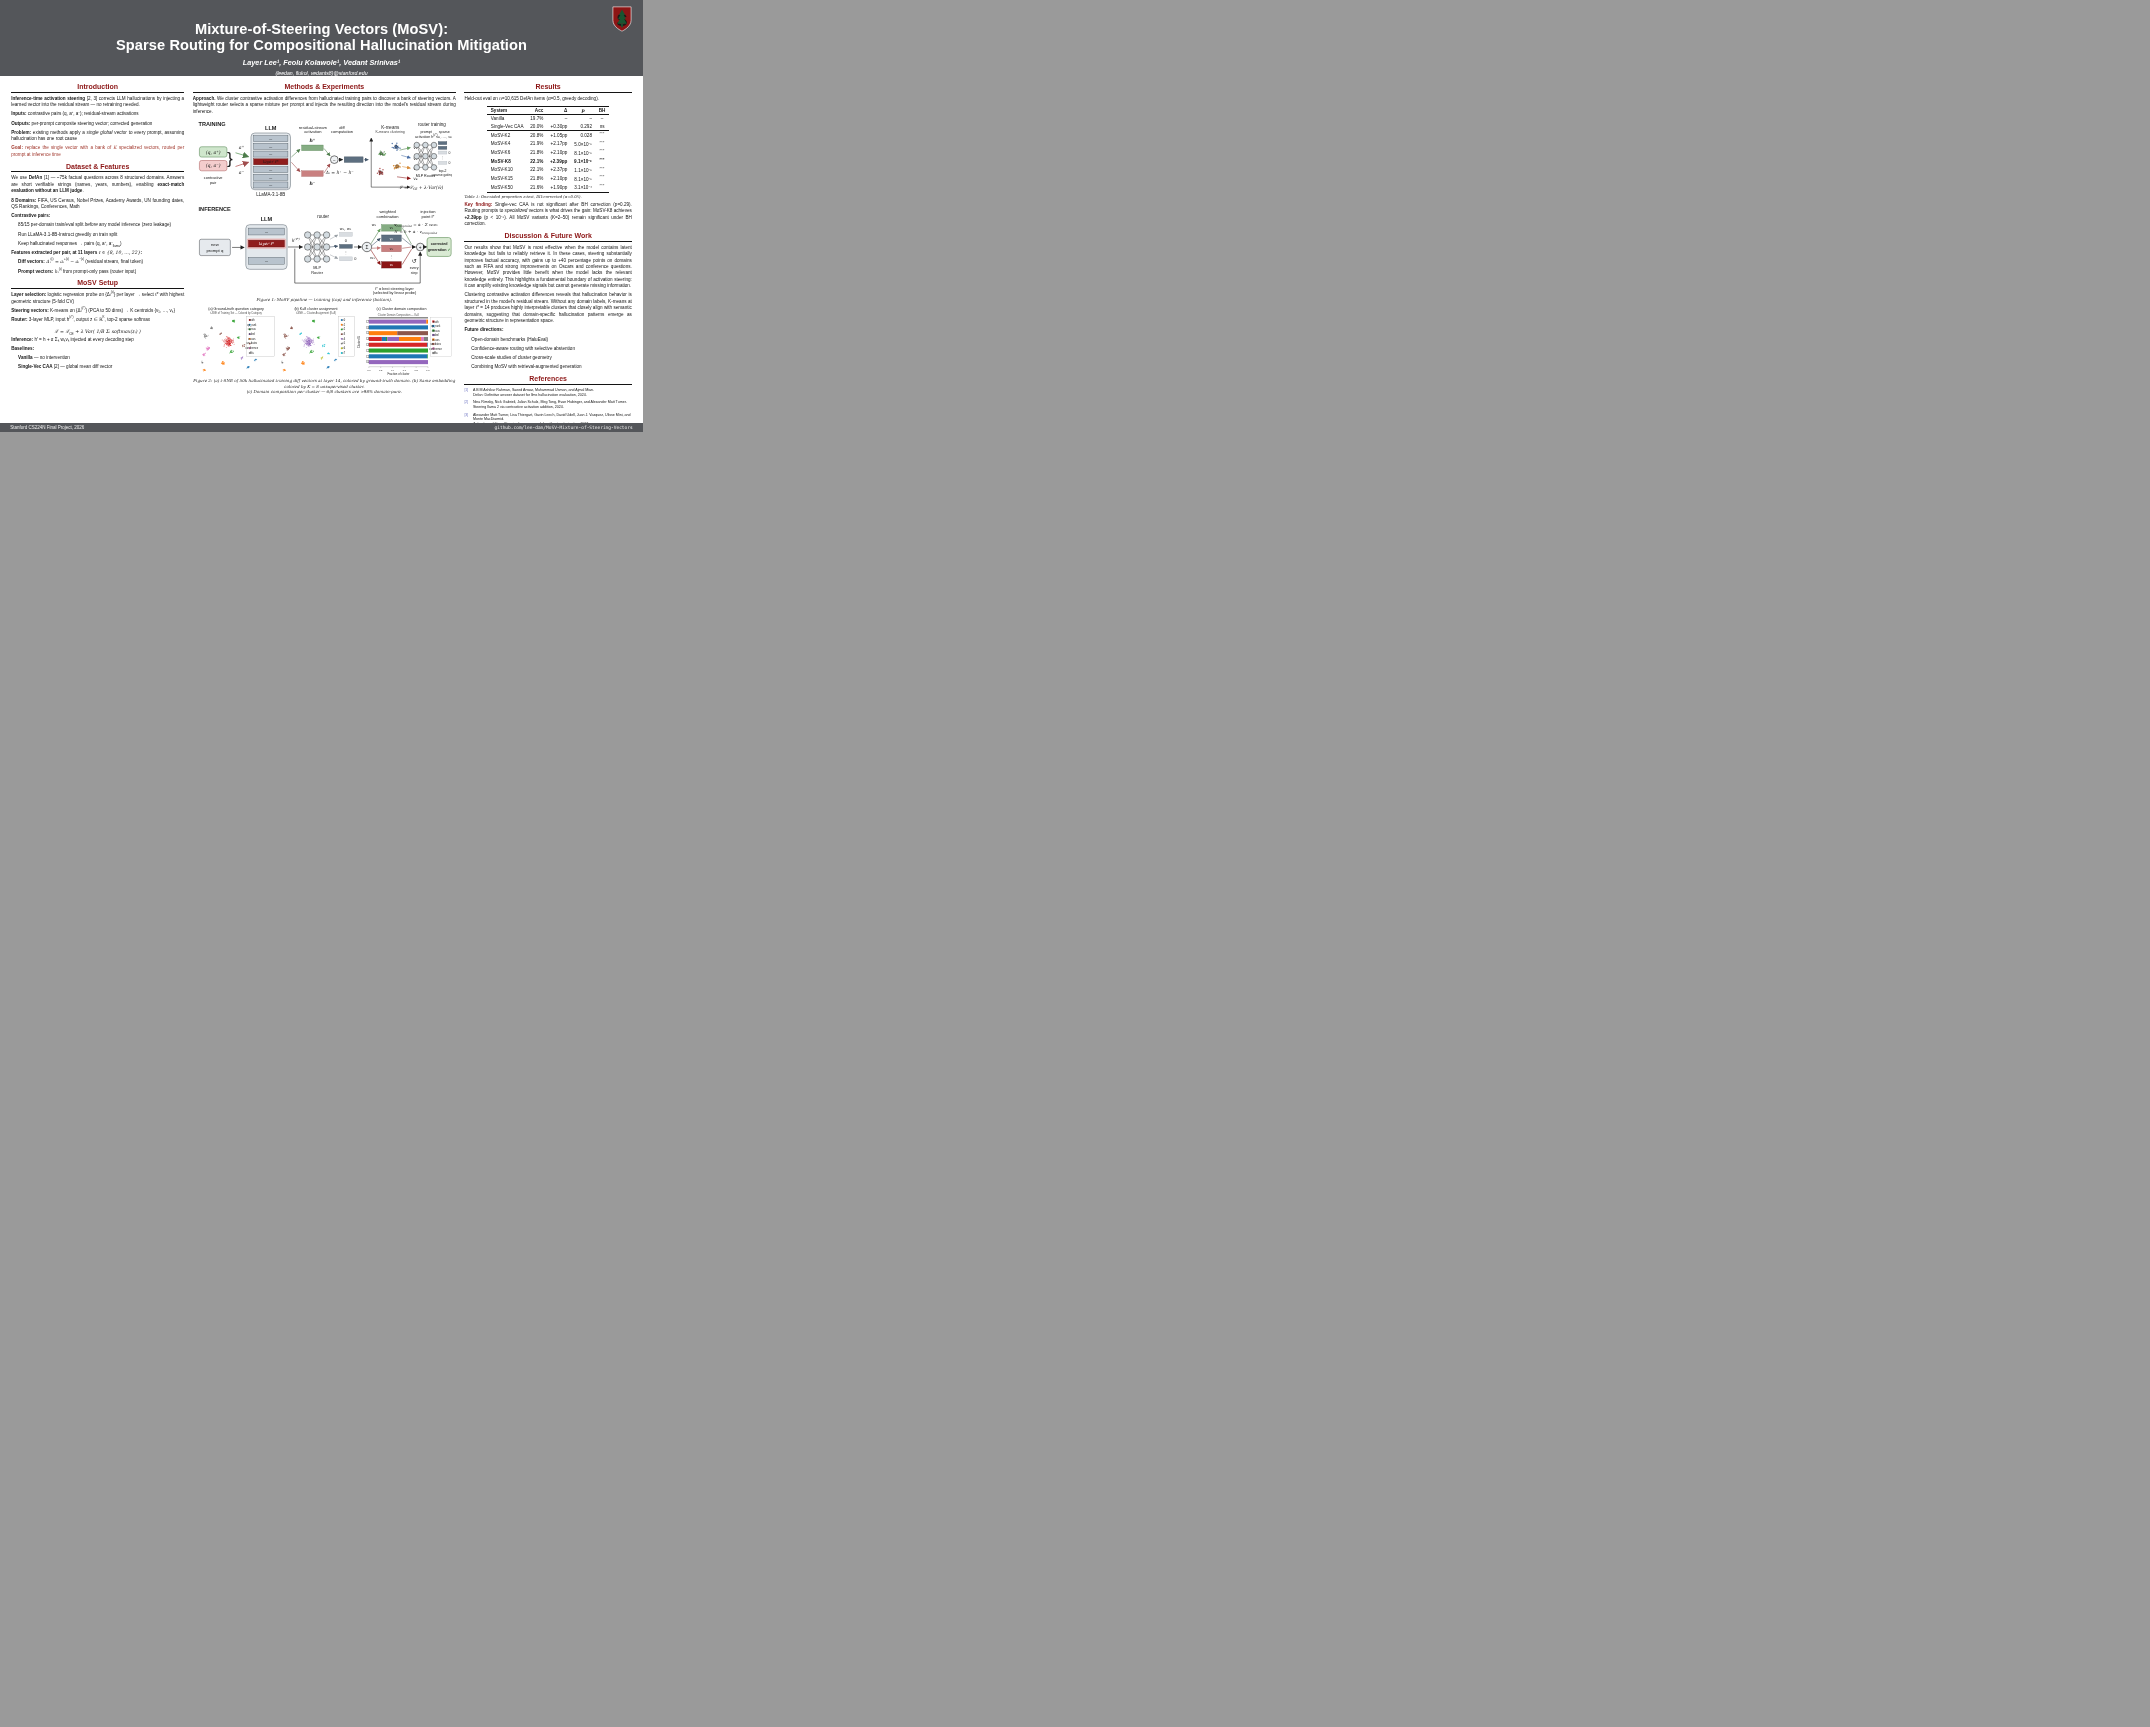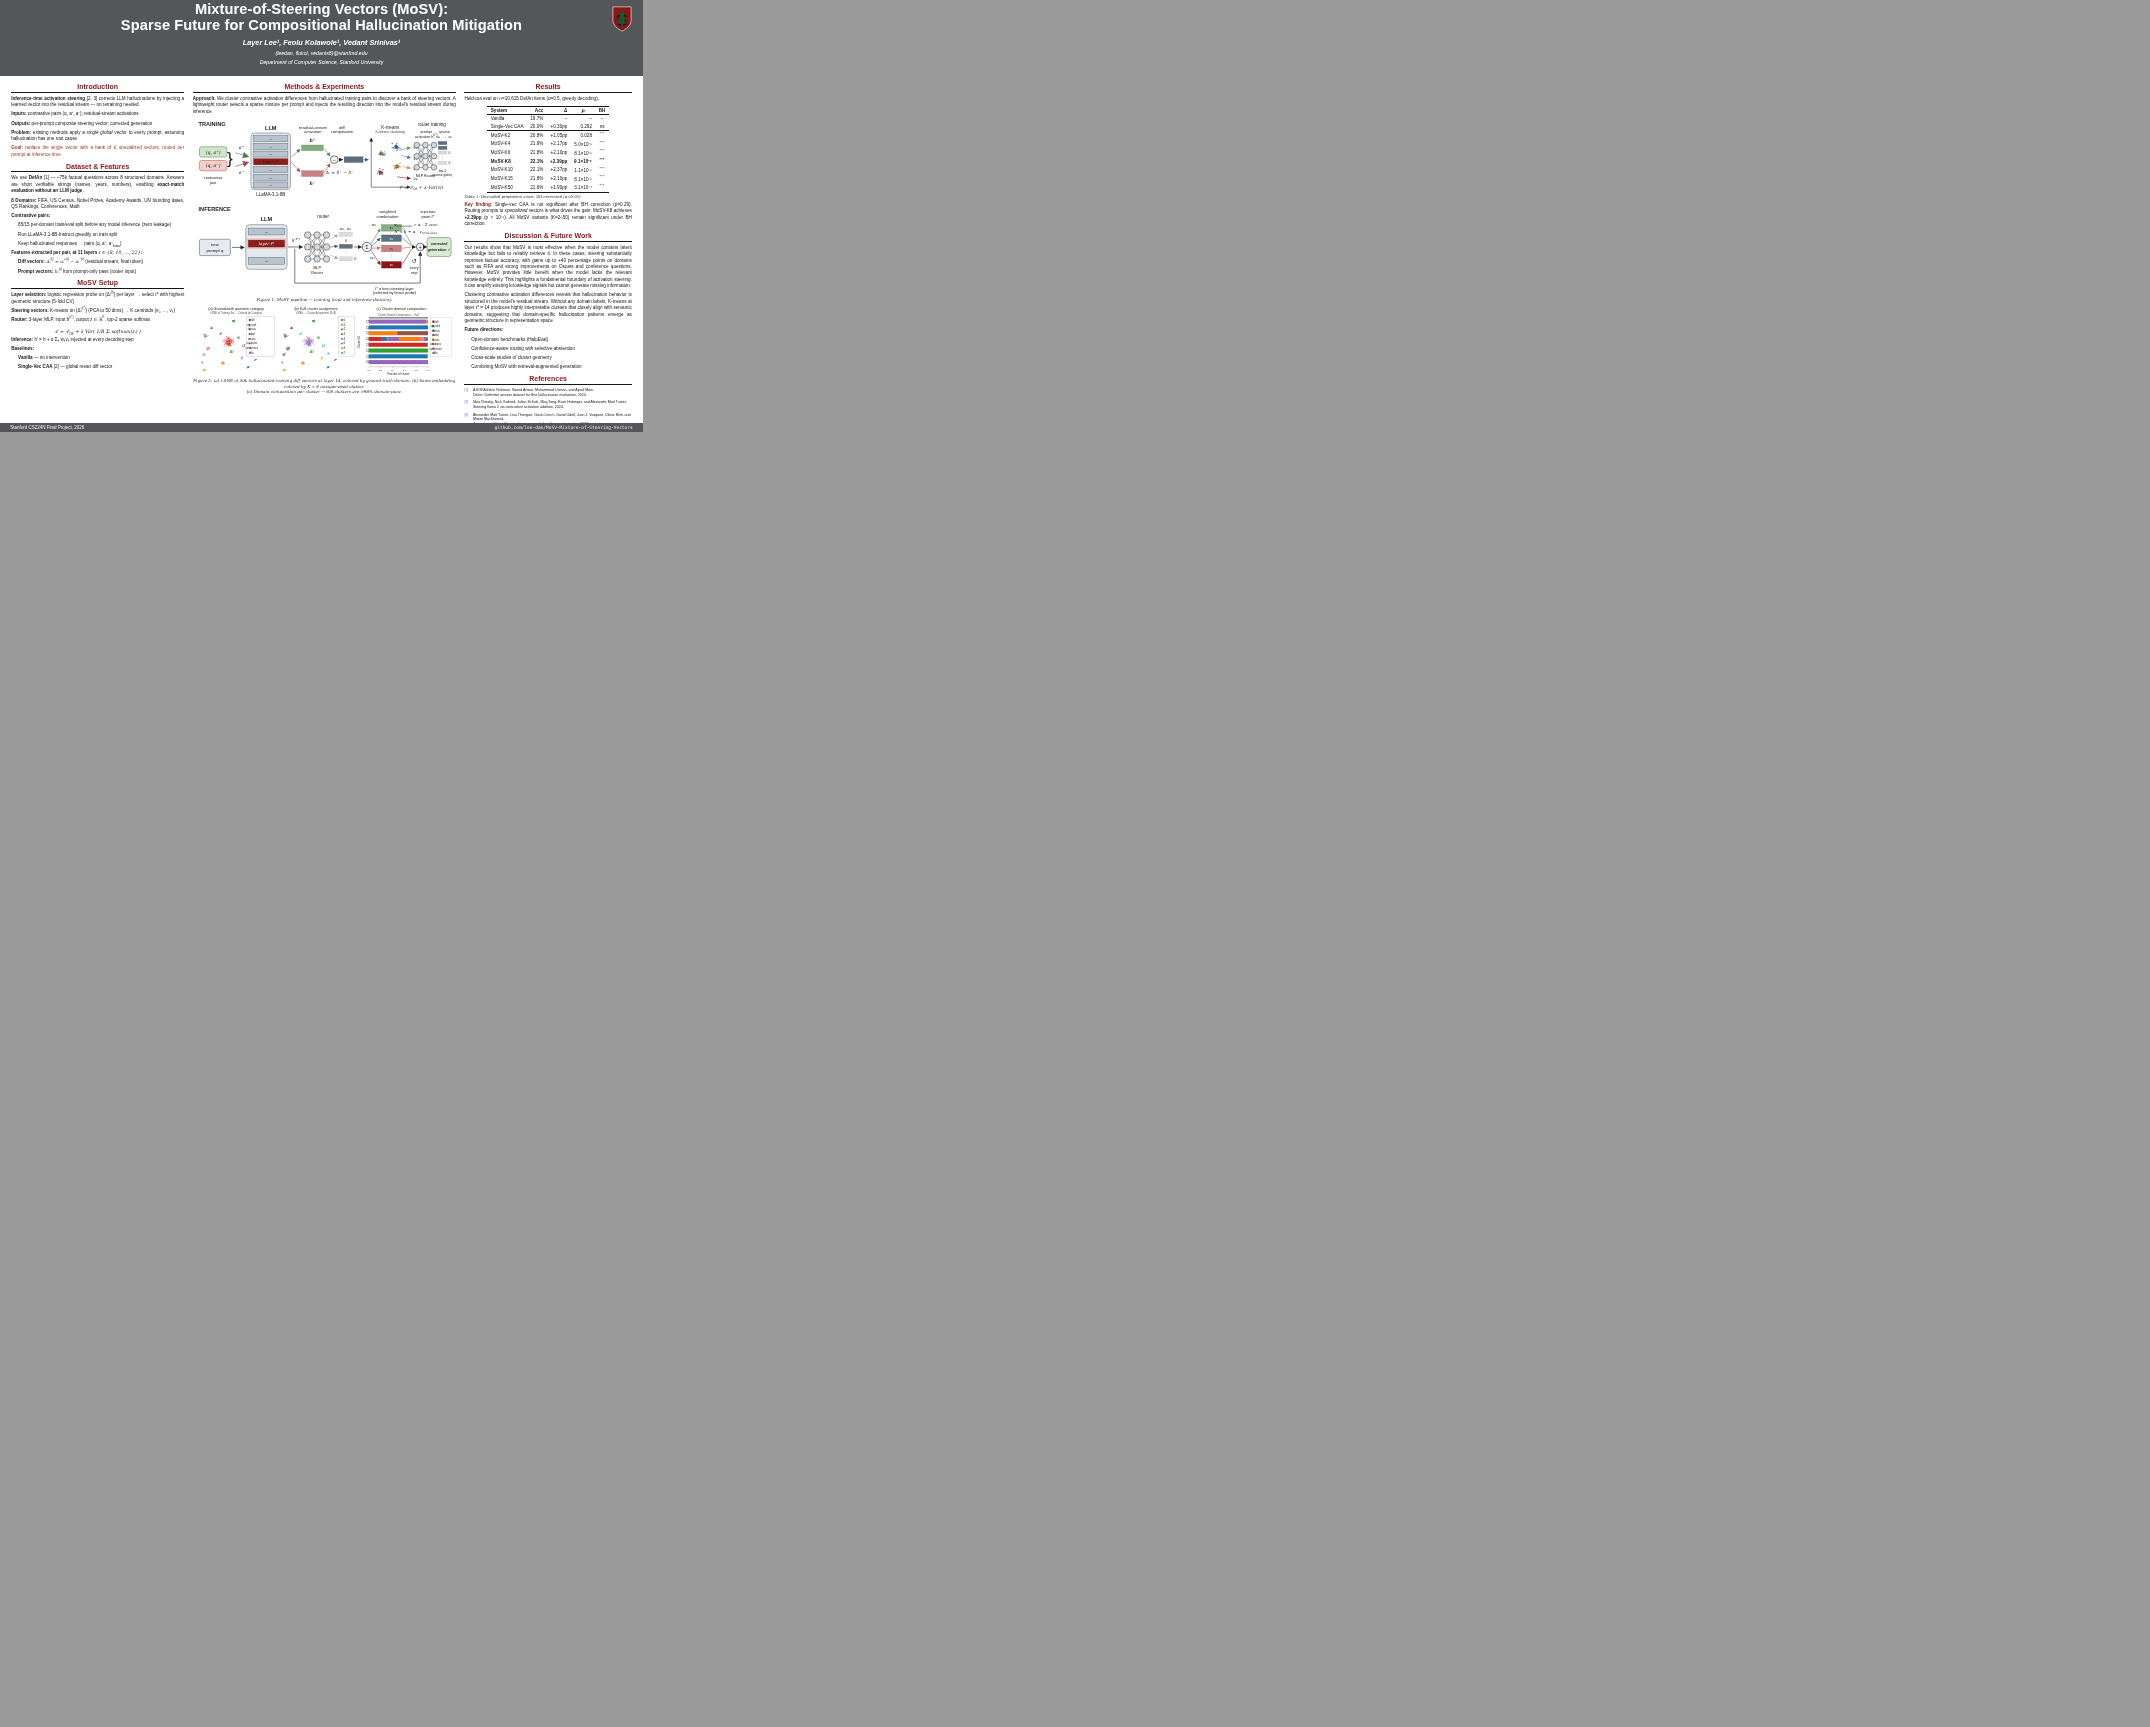--- a/index.html
+++ b/index.html
@@ -1,21 +1,21 @@
 <!DOCTYPE html>
 <html style="font-size:6.9px"><head>
 <meta charset="utf-8">
 <style>
   html,body{margin:0;padding:0;background:#9a9a9a;}
   .poster{position:relative;width:643px;height:432px;background:#ffffff;
           font-family:"Liberation Sans",sans-serif;color:#141414;overflow:hidden;}
   
   .hdr{position:absolute;top:0;left:0;right:0;height:76px;background:#54565A;color:#fff;text-align:center;}
   .hdr .t1,.hdr .t2{font-size:14.6px;font-weight:800;line-height:1.12;letter-spacing:0.1px;}
-  .hdr .t1{padding-top:1px;}
+  .hdr .t1{padding-top:21px;}
   .hdr .auth{margin-top:3.9px;font-size:7.3px;font-style:italic;font-weight:600;}
   .hdr .email{margin-top:3.9px;font-size:5.2px;font-style:italic;}
   .hdr .affil{margin-top:2.2px;font-size:5.2px;font-style:italic;}
   .logo{position:absolute;top:5.6px;right:11.2px;}
   
   .ftr{position:absolute;left:0;right:0;bottom:0;height:9.5px;background:#54565A;color:#efefef;
        display:flex;justify-content:space-between;align-items:center;padding:0 10.3px;box-sizing:border-box;}
   .ftr .fl{font-size:4.5px;}
   .ftr .fr{font-size:4.5px;font-family:"DejaVu Sans Mono",monospace;}
   
@@ -93,21 +93,21 @@
   .p-sub{font-size:6px;fill:#555;}
   .fig2row{display:flex;justify-content:center;}
 </style>
 </head>
 <body>
 
 <div class="poster">
 
   <div class="hdr">
     <div class="t1">Mixture-of-Steering Vectors (MoSV):</div>
-    <div class="t2">Sparse Future for Compositional Hallucination Mitigation</div>
+    <div class="t2">Sparse Routing for Compositional Hallucination Mitigation</div>
     <div class="auth">Layer Lee¹, Feolu Kolawole¹, Vedant Srinivas¹</div>
     <div class="email">(leedan, flukol, vedants8)@stanford.edu</div>
     <div class="affil">Department of Computer Science, Stanford University</div>
     <div class="logo">
       <svg width="20" height="26" viewBox="0 0 46 60">
         <path d="M2,2 H44 V33 C44,49 23,58 23,58 C23,58 2,49 2,33 Z" fill="#8C1515" stroke="#ffffff" stroke-width="1.4"></path>
         <text x="23" y="45" font-size="38" font-weight="bold" fill="#ffffff" text-anchor="middle" font-family="Liberation Serif, serif">S</text>
         <g fill="#1a5632">
           <polygon points="23,8 16,21 30,21"></polygon>
           <polygon points="23,14 14,30 32,30"></polygon>

